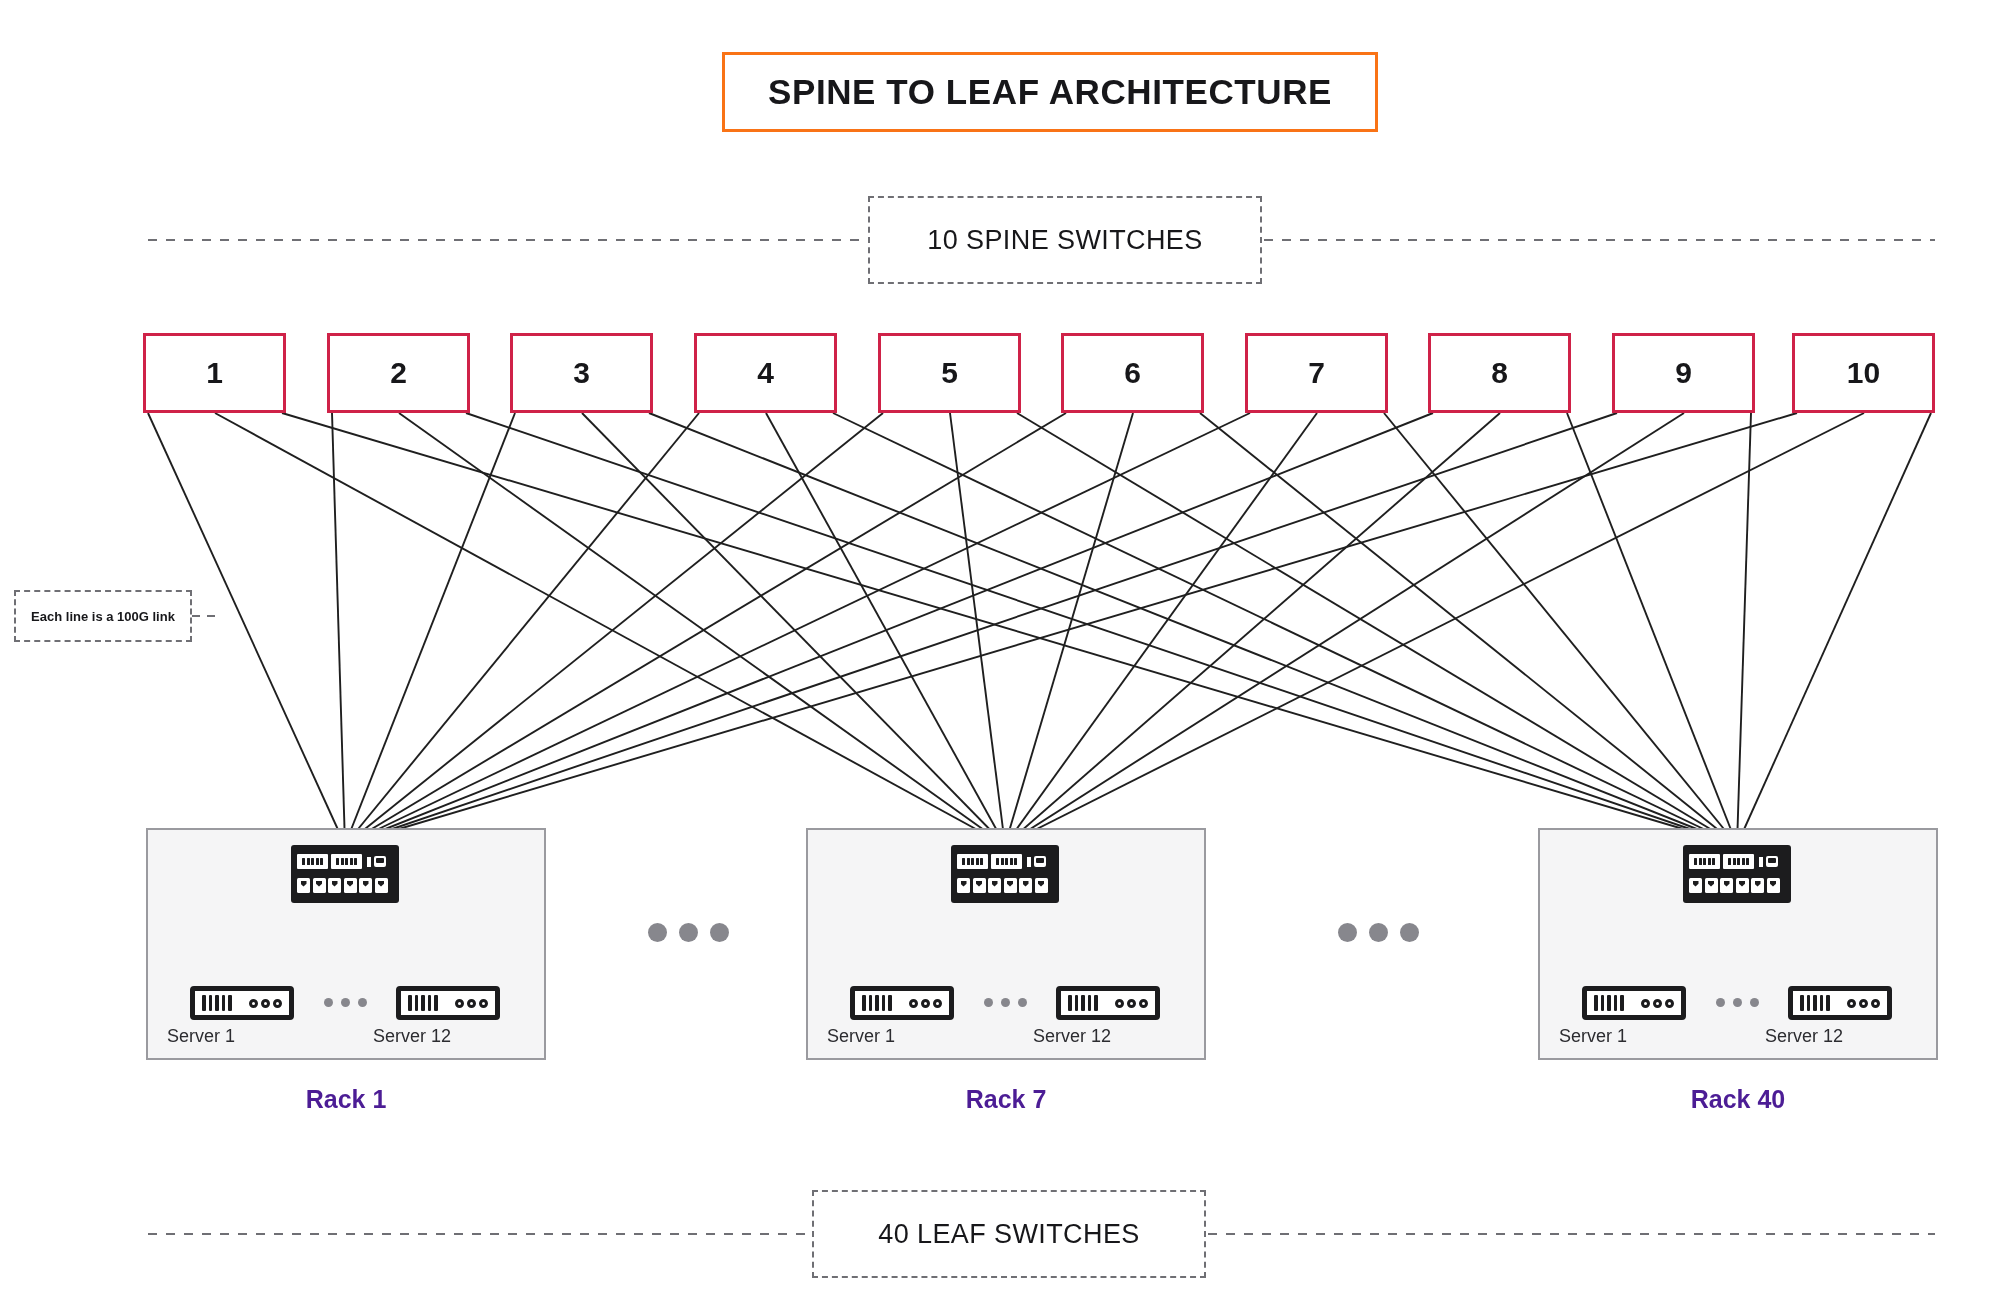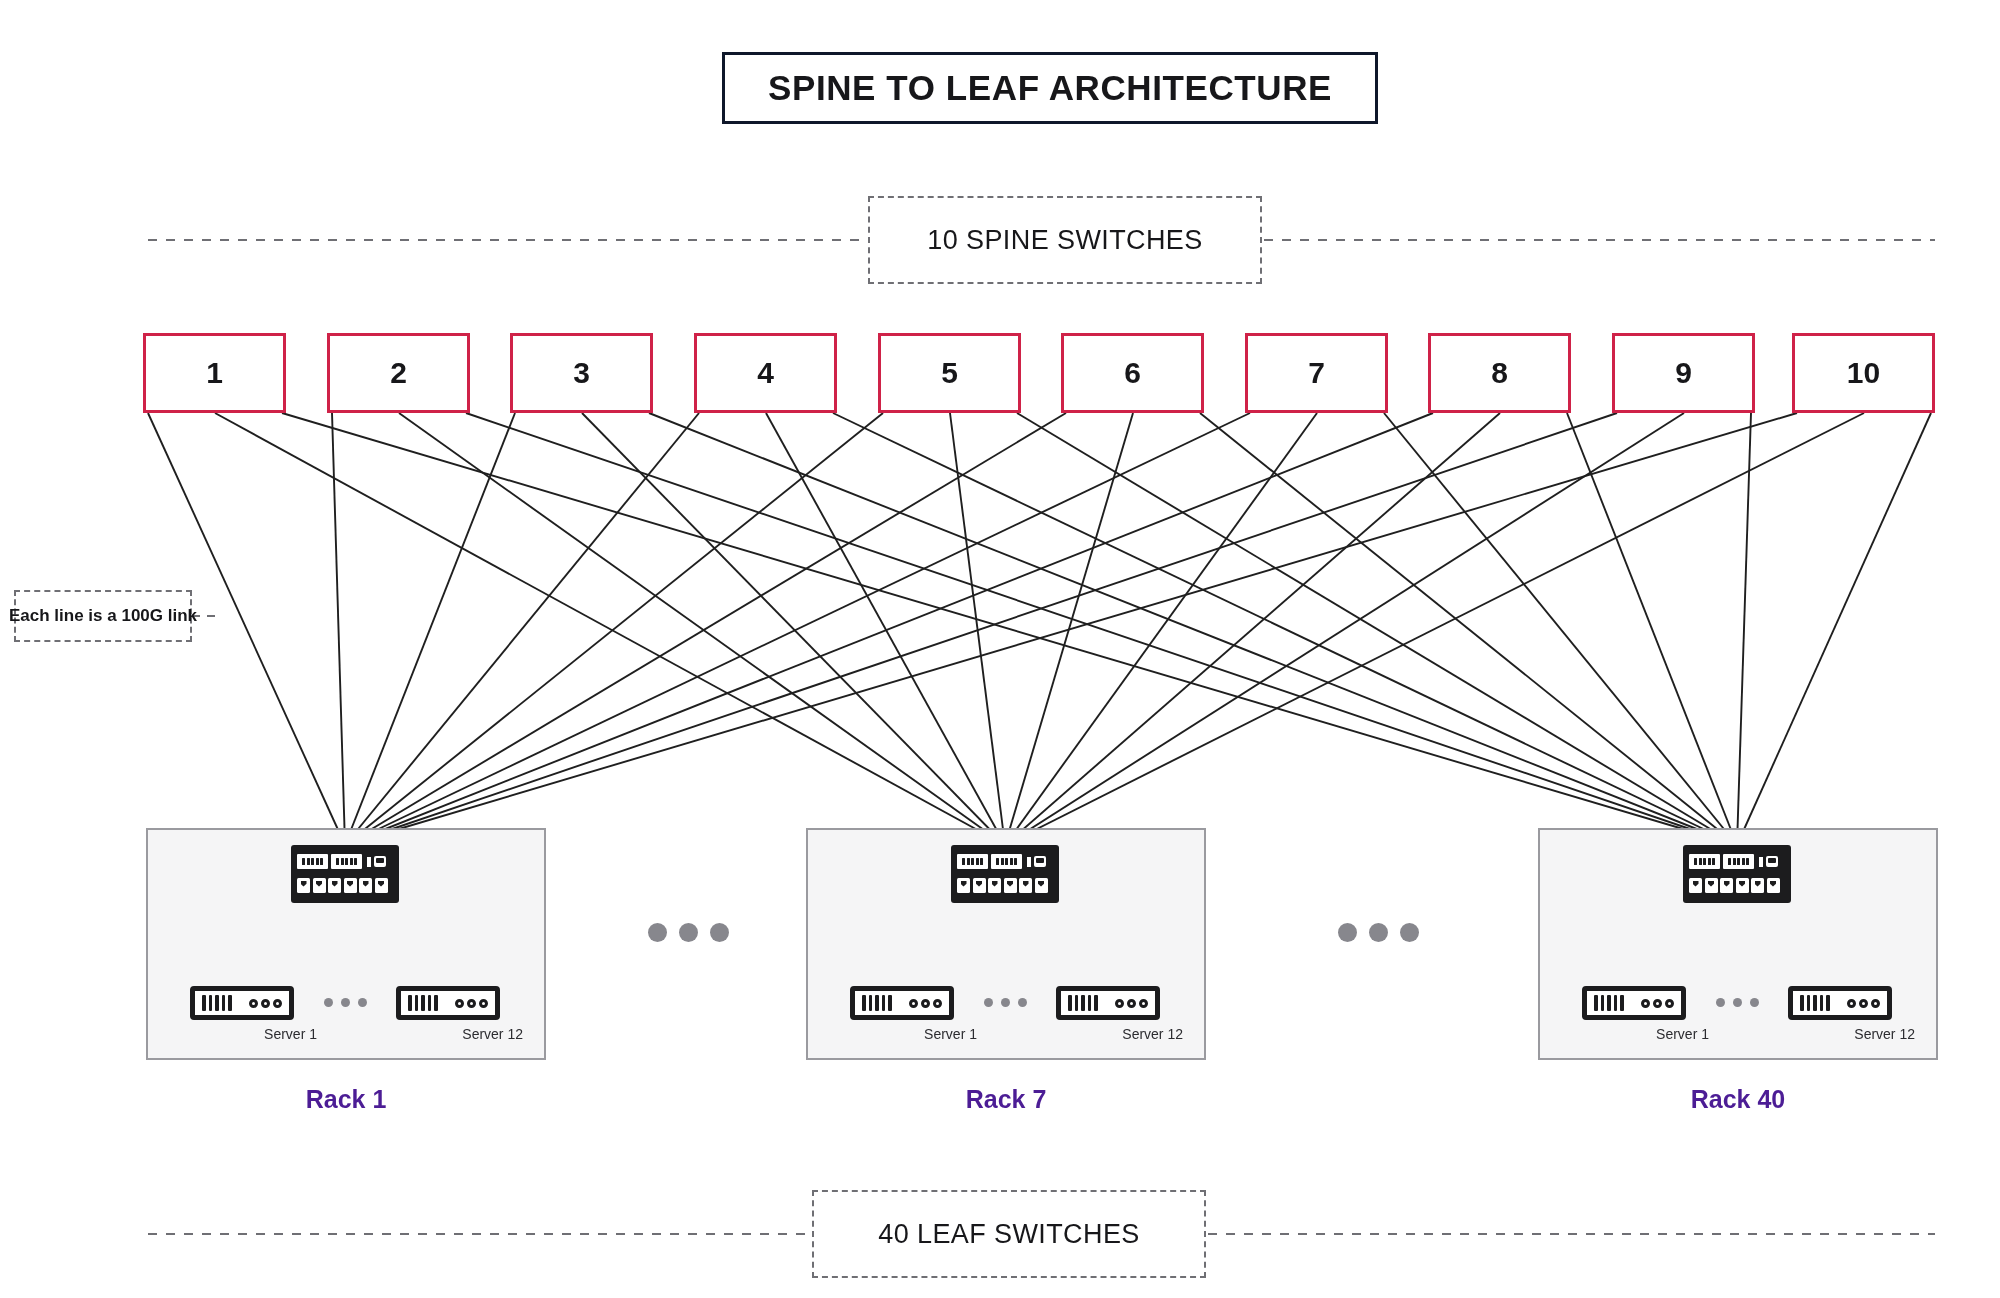--- a/index.html
+++ b/index.html
@@ -27,22 +27,22 @@
     pointer-events: none;
   }
   svg.layer * { pointer-events: auto; }
 
   
   #title-box {
     position: absolute;
     left: 722px;
     top: 52px;
     width: 656px;
-    height: 72px;
-    border: 3px solid #0f172a;
+    height: 80px;
+    border: 3px solid #f97316;
     background: #ffffff;
     display: flex;
     align-items: center;
     justify-content: center;
     box-sizing: border-box;
   }
   #title-text {
     font-size: 35px;
     font-weight: bold;
     letter-spacing: 0.6px;
@@ -79,21 +79,21 @@
     height: 52px;
     border: 2px dashed #6f6f74;
     background: #ffffff;
     display: flex;
     align-items: center;
     justify-content: center;
     box-sizing: border-box;
     z-index: 3;
   }
   #link-note span {
-    font-size: 17px;
+    font-size: 13px;
     font-weight: bold;
     color: #17171a;
     white-space: nowrap;
   }
 
   
   .spine-box {
     position: absolute;
     top: 333px;
     width: 143px;
@@ -244,22 +244,22 @@
     display: block;
     width: 9px;
     height: 9px;
     border: 3px solid #1c1c1e;
     border-radius: 50%;
     box-sizing: border-box;
   }
   .server-label {
     position: absolute;
     width: 150px;
-    text-align: right;
-    font-size: 14px;
+    text-align: left;
+    font-size: 18px;
     color: #2c2c30;
     z-index: 5;
   }
 
   
   .dots {
     position: absolute;
     display: flex;
     gap: 12px;
     z-index: 4;

